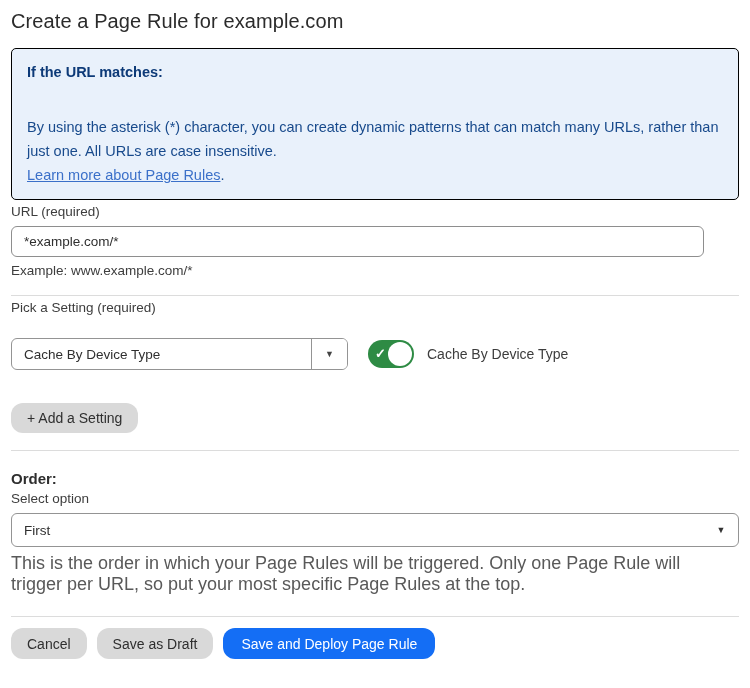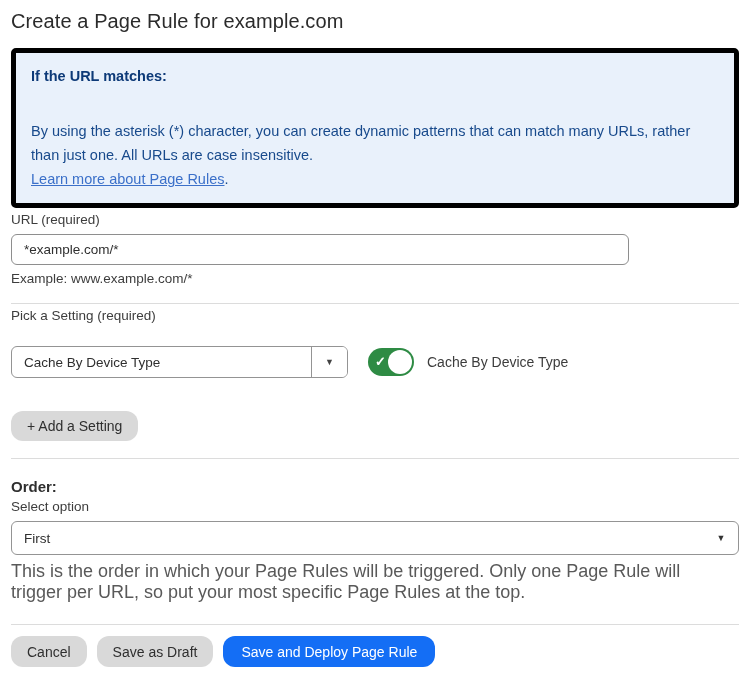--- a/index.html
+++ b/index.html
@@ -17,41 +17,41 @@
     font-size: 20px;
     font-weight: normal;
     color: #2b2b2b;
     letter-spacing: 0.1px;
     margin-top: 2px;
   }
 
   .info-box {
     margin-top: 15px;
     background: #e9f1fb;
-    border: 5px solid #000000;
+    border: 1px solid #000000;
     border-radius: 5px;
     padding: 11px 15px 12px 15px;
     color: #11407f;
     font-size: 14.5px;
     line-height: 24px;
   }
   .info-box .info-heading { font-weight: bold; color: #0d3a78; }
   .info-box .info-body { color: #184a8c; margin-top: 31px; }
   .info-link {
     color: #3b70c9;
     text-decoration: underline;
     cursor: pointer;
   }
   .info-link-suffix { color: #184a8c; }
 
   .field-label { font-size: 13.5px; color: #3d3d3d; margin-top: 4px; }
 
   .text-input {
     margin-top: 7px;
-    width: 618px;
+    width: 693px;
     height: 31px;
     border: 1px solid #8e8e8e;
     border-radius: 6px;
     padding: 0 12px;
     font-family: "Liberation Sans", sans-serif;
     font-size: 13.5px;
     color: #2f2f2f;
     background: #ffffff;
     outline: none;
   }

